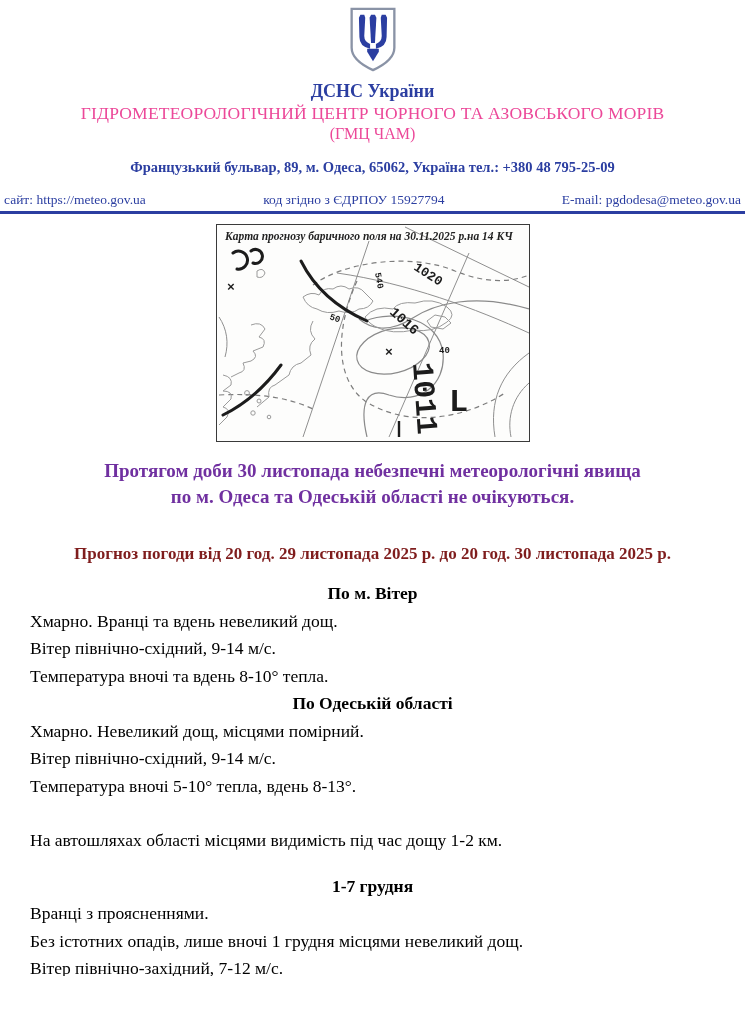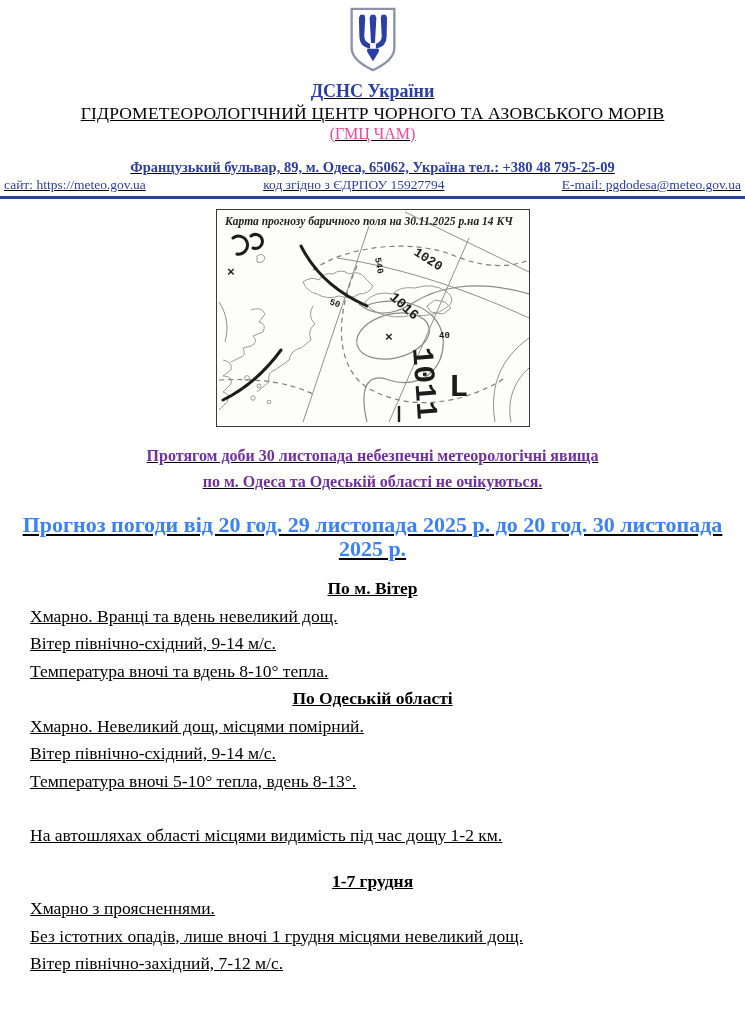--- a/index.html
+++ b/index.html
@@ -6,43 +6,42 @@
   html, body { background: #ffffff; }
   body { font-family: "Liberation Serif", "DejaVu Serif", serif; }
   .page {
     position: relative;
     width: 745px;
     height: 976px;
     margin: 0 auto;
     background: #ffffff;
     overflow: hidden;
     color: #000;
-    text-decoration: underline;
   }
   
   .letterhead { text-align: center; padding-top: 7px; }
   .emblem-wrap { display: flex; justify-content: center; margin-bottom: 3px; }
   .org-short   { color: #2b3ea1; font-weight: bold; font-size: 18px; line-height: 22px; }
-  .org-full    { color: #000000; font-size: 17.5px; line-height: 22px; letter-spacing: 0.2px; }
+  .org-full    { color: #ec4899; font-size: 17.5px; line-height: 22px; letter-spacing: 0.2px; }
   .org-abbr    { color: #ec4899; font-size: 16px; line-height: 20px; }
   .address     { color: #2b3ea1; font-weight: bold; font-size: 14.5px; margin-top: 14px; line-height: 18px; }
   .contact-row {
     display: flex; justify-content: space-between; align-items: baseline;
-    color: #2b3ea1; font-size: 13.5px; padding: 1px 4px 0 4px;
+    color: #2b3ea1; font-size: 13.5px; padding: 1px 4px 0 4px; margin-top: 15px;
   }
   .contact-row .mid { flex: 1; text-align: center; }
   .head-rule { height: 3px; background: #2b3ea1; margin-top: 3px; }
   
   .doc-title { text-align: center; color: #1f3864; font-weight: bold; font-size: 19.5px; line-height: 28px; margin-top: 16px; }
   
   .map-wrap { display: flex; justify-content: center; margin-top: 10px; }
   .map-box  { border: 1.5px solid #3a3a3a; background: #fdfdfc; }
   
-  .hazard-note { text-align: center; color: #7030a0; font-weight: bold; font-size: 16px; line-height: 26px; margin-top: 16px; }
-  .period-note { text-align: center; color: #3b82f6; font-weight: bold; font-size: 22px; line-height: 24px; margin-top: 18px; }
+  .hazard-note { text-align: center; color: #7030a0; font-weight: bold; font-size: 19px; line-height: 26px; margin-top: 16px; }
+  .period-note { text-align: center; color: #7f1d1d; font-weight: bold; font-size: 17px; line-height: 24px; margin-top: 32px; }
   
   .bulletin { padding: 0 6px; margin-top: 14px; font-size: 17.5px; line-height: 27.5px; }
   .bulletin h2 { font-size: 17.5px; font-weight: bold; text-align: center; line-height: 27.5px; }
   .bulletin p  { text-align: left; margin-left: 24px; }
   .spacer-1 { height: 27px; }
   .spacer-2 { height: 18px; }
 </style>
 </head>
 <body>
 
@@ -157,19 +156,19 @@
     <h2>По Одеській області</h2>
     <p>Хмарно. Невеликий дощ, місцями помірний.</p>
     <p>Вітер північно-східний, 9-14 м/с.</p>
     <p>Температура вночі 5-10° тепла, вдень 8-13°.</p>
 
     <div class="spacer-1"></div>
     <p>На автошляхах області місцями видимість під час дощу 1-2 км.</p>
     <div class="spacer-2"></div>
 
     <h2>1-7 грудня</h2>
-    <p>Хмарно з проясненнями.</p>
+    <p>Вранці з проясненнями.</p>
     <p>Без істотних опадів, лише вночі 1 грудня місцями невеликий дощ.</p>
     <p>Вітер північно-західний, 7-12 м/с.</p>
 
   </main>
 
 </div>
 
 </body></html>

